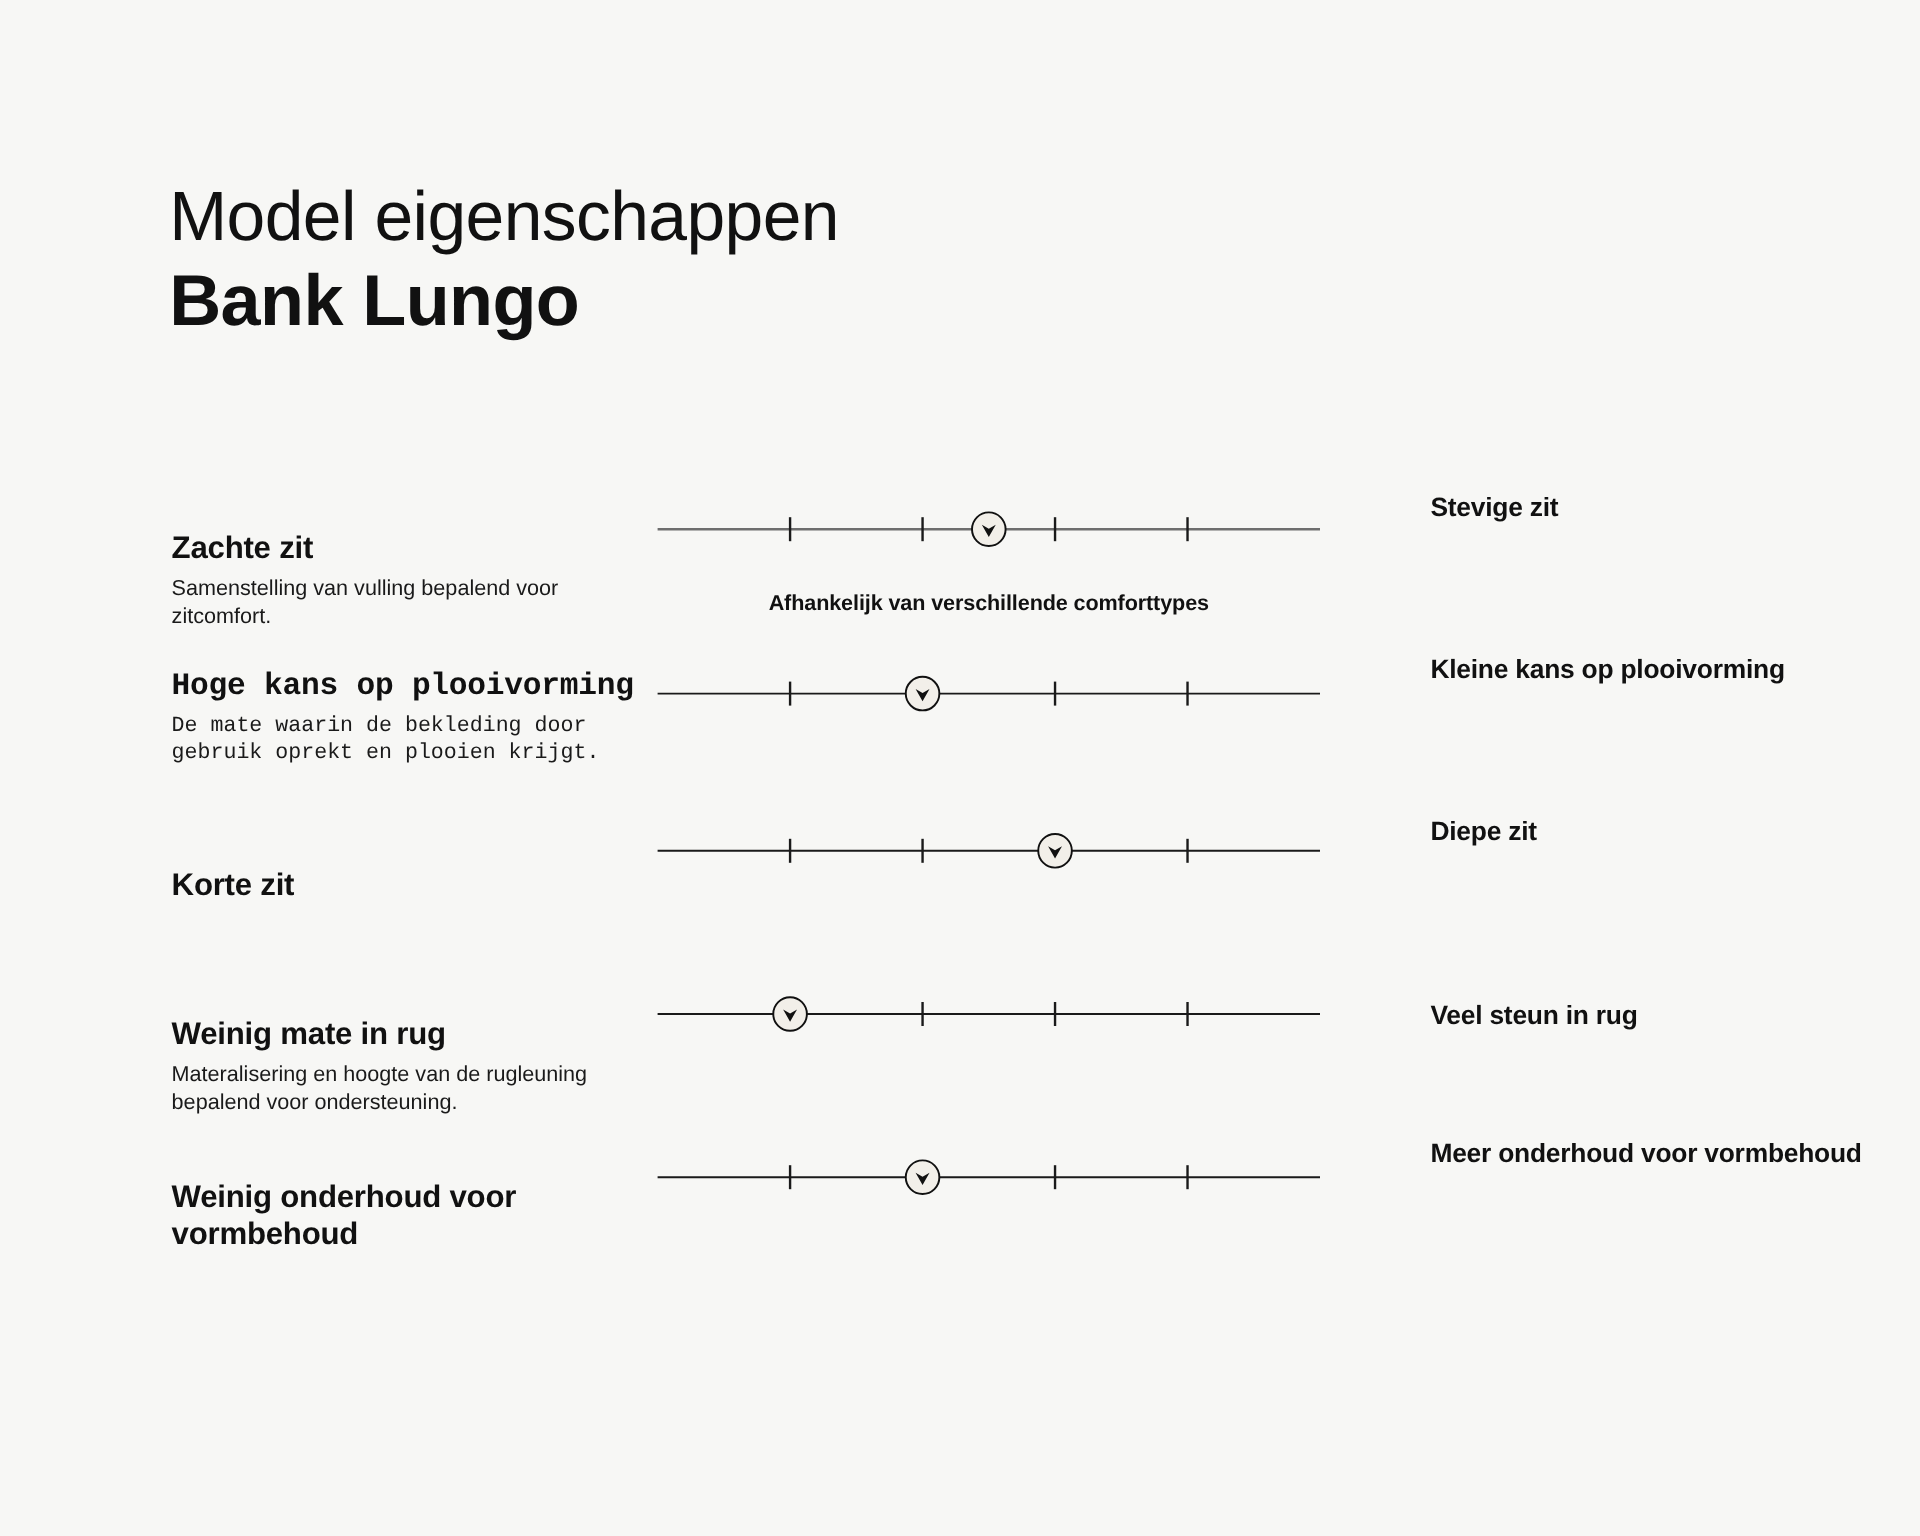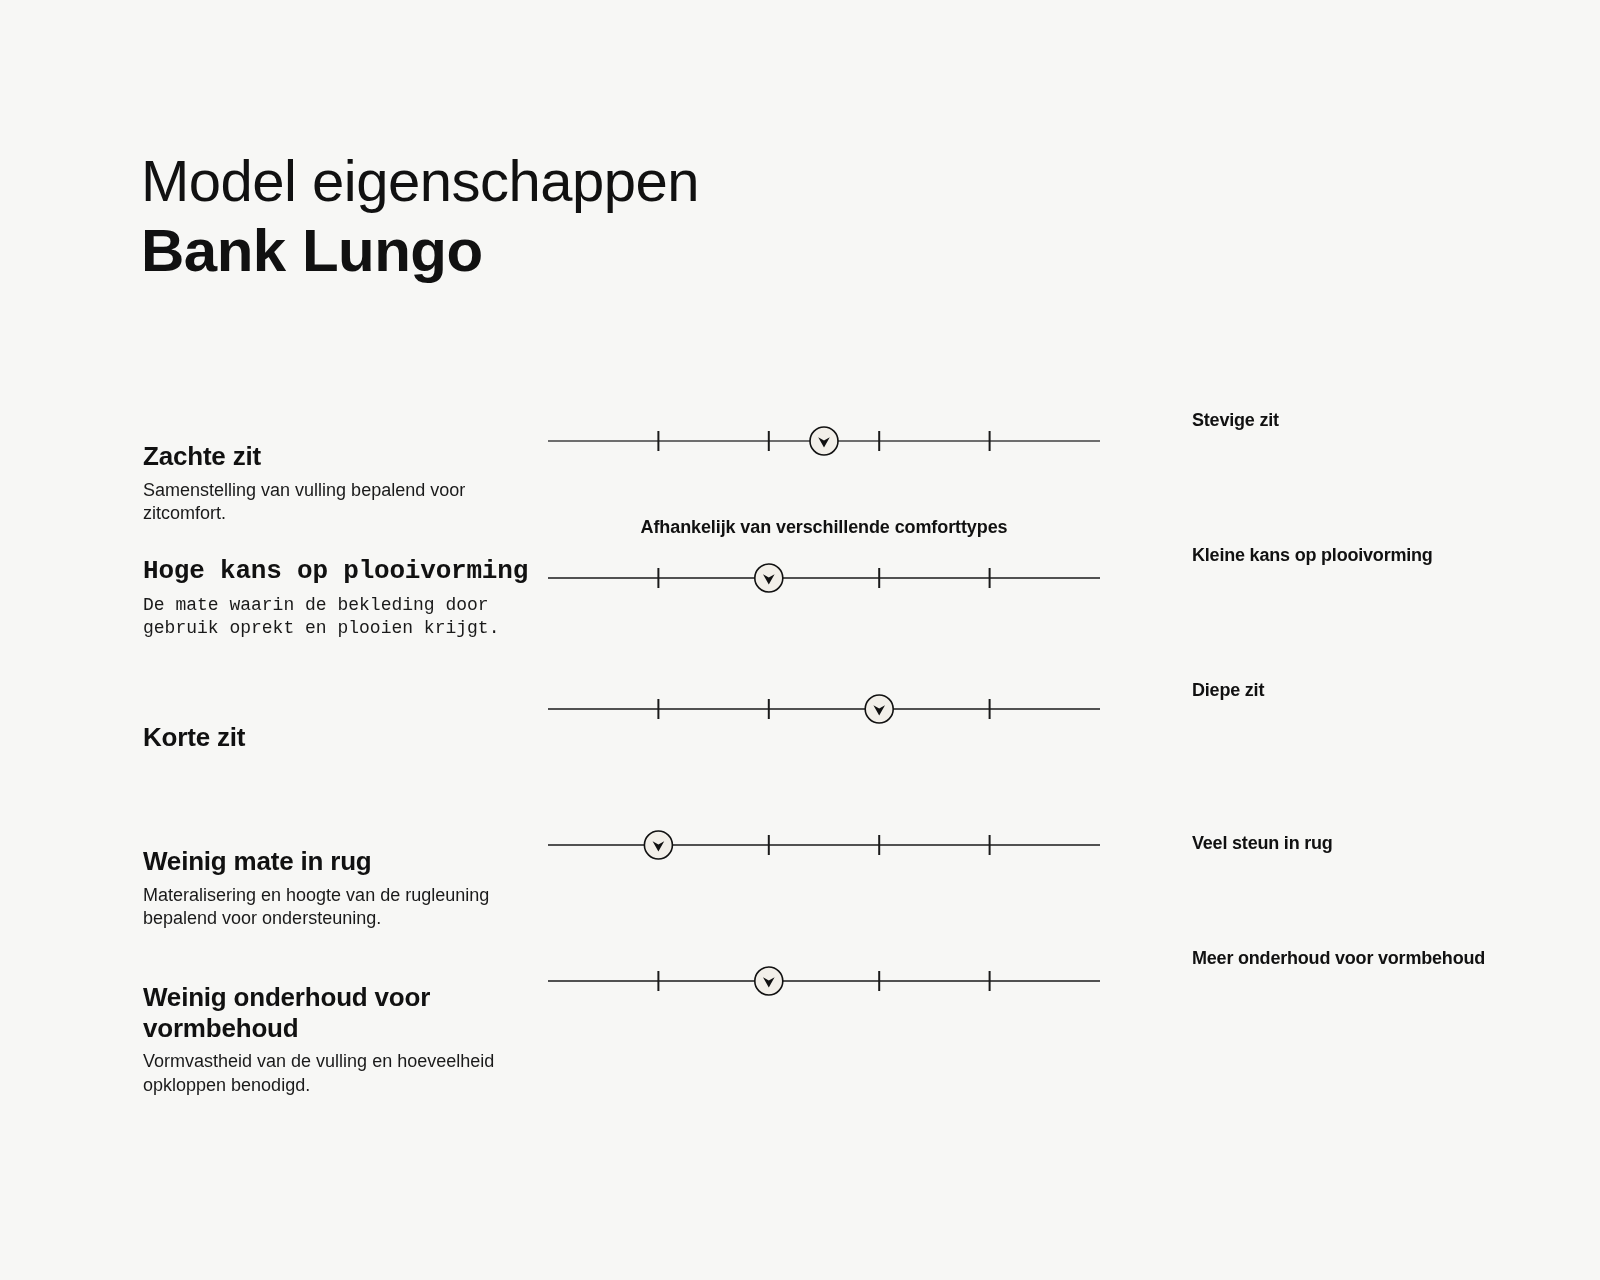--- a/index.html
+++ b/index.html
@@ -75,21 +75,21 @@
     color: #1a1a1a;
     margin-top: 7px;
   }
 
   .right-col {
     position: absolute;
     left: 1192px;
     width: 380px;
   }
   .right-label {
-    font-size: 18px;
+    font-size: 22px;
     font-weight: 700;
     line-height: 1.18;
     letter-spacing: -0.2px;
     color: #111111;
   }
 
   
   .scale {
     position: absolute;
     left: 548px;
@@ -132,21 +132,21 @@
         <line x1="110.4" y1="12" x2="110.4" y2="32" stroke="#1a1a1a" stroke-width="2"></line>
         <line x1="220.8" y1="12" x2="220.8" y2="32" stroke="#1a1a1a" stroke-width="2"></line>
         <line x1="331.2" y1="12" x2="331.2" y2="32" stroke="#1a1a1a" stroke-width="2"></line>
         <line x1="441.6" y1="12" x2="441.6" y2="32" stroke="#1a1a1a" stroke-width="2"></line>
         <g>
           <circle cx="276" cy="22" r="14" fill="#f2efe9" stroke="#111111" stroke-width="1.6"></circle>
           <path d="M 270.2 18.2 L 276 28.4 L 281.8 18.2 L 276 21.6 Z" fill="#111111"></path>
         </g>
       </svg>
     </div>
-    <div class="scale-note" style="top:492px;margin-top:25px;">Afhankelijk van verschillende comforttypes</div>
+    <div class="scale-note" style="top:492px;">Afhankelijk van verschillende comforttypes</div>
     <div class="right-col" style="top:410px;">
       <div class="right-label">Stevige zit</div>
     </div>
   </div>
 
   <div class="row" style="top:0;">
     <div class="left-col" style="top:520px;font-family:Liberation Mono, monospace;">
       <div class="left-label">Hoge kans op plooivorming</div>
       <div class="left-desc">De mate waarin de bekleding door gebruik oprekt en plooien krijgt.</div>
     </div>
@@ -209,21 +209,20 @@
       </svg>
     </div>
     <div class="right-col" style="top:813px;margin-top:20px;">
       <div class="right-label">Veel steun in rug</div>
     </div>
   </div>
 
   <div class="row" style="top:0;">
     <div class="left-col" style="top:946px;">
       <div class="left-label">Weinig onderhoud voor vormbehoud</div>
-      <div class="left-desc">Vormvastheid van de vulling en hoeveelheid opkloppen benodigd.</div>
     </div>
     <div class="scale" style="top:959px;">
       <svg width="552" height="44" viewBox="0 0 552 44">
         <line x1="0" y1="22" x2="552" y2="22" stroke="#1a1a1a" stroke-width="1.6"></line>
         <line x1="110.4" y1="12" x2="110.4" y2="32" stroke="#1a1a1a" stroke-width="2"></line>
         <line x1="220.8" y1="12" x2="220.8" y2="32" stroke="#1a1a1a" stroke-width="2"></line>
         <line x1="331.2" y1="12" x2="331.2" y2="32" stroke="#1a1a1a" stroke-width="2"></line>
         <line x1="441.6" y1="12" x2="441.6" y2="32" stroke="#1a1a1a" stroke-width="2"></line>
         <g>
           <circle cx="220.8" cy="22" r="14" fill="#f2efe9" stroke="#111111" stroke-width="1.6"></circle>

